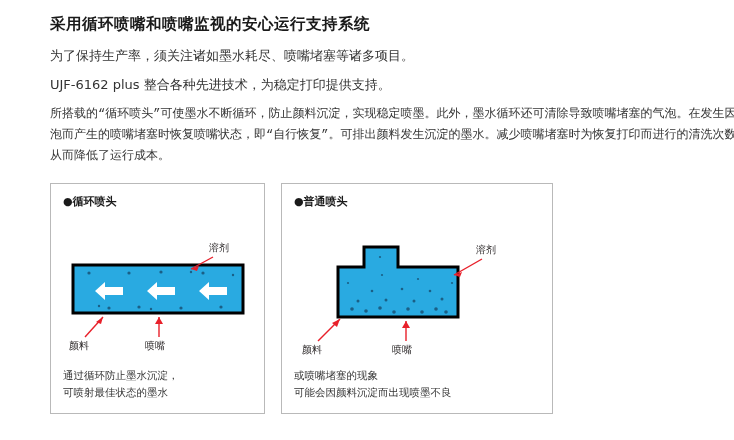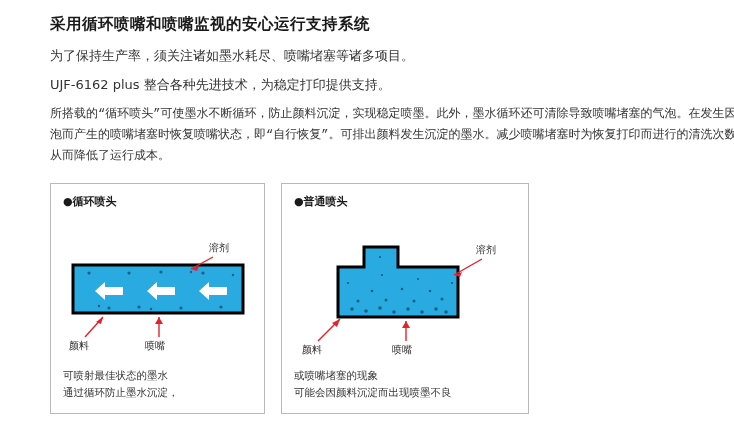--- a/index.html
+++ b/index.html
@@ -61,21 +61,21 @@
     gap: 16px;
     align-items: flex-start;
   }
   .fig-box {
     border: 1px solid #b9b9b9;
     box-sizing: border-box;
     padding: 10px 12px 12px 12px;
     background: #ffffff;
   }
   .fig-left { width: 215px; }
-  .fig-right { width: 248px; }
+  .fig-right { width: 272px; }
   .fig-title {
     font-size: 11px;
     font-weight: bold;
     color: #1a1a1a;
     margin: 0 0 4px 0;
   }
   .fig-canvas {
     position: relative;
     width: 100%;
     text-decoration: underline;
@@ -147,22 +147,22 @@
           <polygon points="40,104 33,109 38,111" fill="#e8202a"></polygon>
           <text x="6" y="136" font-size="10">颜料</text>
 
           <line x1="96" y1="124" x2="96" y2="104" stroke="#e8202a" stroke-width="1.4"></line>
           <polygon points="96,104 92,111 100,111" fill="#e8202a"></polygon>
           <text x="82" y="136" font-size="10">喷嘴</text>
         </svg>
       </div>
 
       <div class="fig-text">
+        <div>通过循环防止墨水沉淀，</div>
         <div>可喷射最佳状态的墨水</div>
-        <div>通过循环防止墨水沉淀，</div>
       </div>
     </div>
 
     <div class="fig-box fig-right">
       <div class="fig-title">●普通喷头</div>
 
       <div class="fig-canvas fig-canvas-right">
         <svg class="fig-svg" width="222" height="148" viewBox="0 0 222 148">
 
           <path d="M70,34 L104,34 L104,54 L164,54 L164,104 L44,104 L44,54 L70,54 Z" fill="#29AAE1" stroke="#000000" stroke-width="3"></path>

